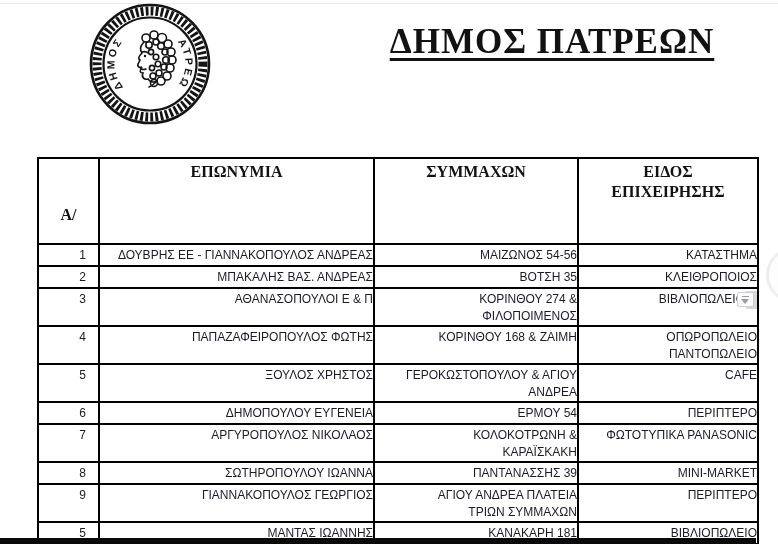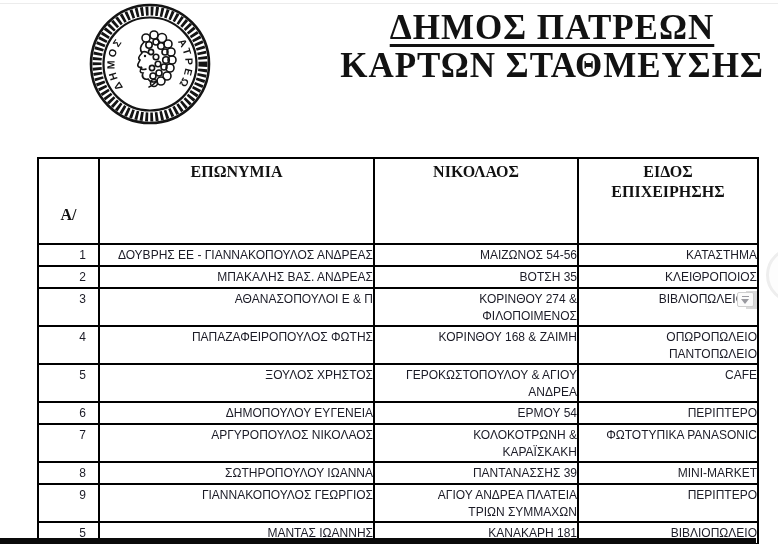--- a/index.html
+++ b/index.html
@@ -7,21 +7,21 @@
   .page {
     position:relative; width:778px; height:544px; overflow:hidden;
     background:#ffffff; font-family:"Liberation Sans", sans-serif;
   }
   .top-line { position:absolute; left:0; top:3px; width:778px; height:1px; background:#ececec; }
 
   
   .logo-wrap { position:absolute; left:88px; top:2px; width:124px; height:124px; }
 
   
-  .title-block { position:absolute; left:332px; top:9px; width:440px; text-align:center;
+  .title-block { position:absolute; left:332px; top:23px; width:440px; text-align:center;
     font-family:"Liberation Serif", serif; font-weight:bold; color:#121212; }
   .title-line { font-size:35px; line-height:38px; letter-spacing:1px; white-space:nowrap; }
   .title-line.underlined { text-decoration:underline; text-decoration-thickness:3px; text-underline-offset:5px; }
 
   
   table.sales-table {
     position:absolute; left:37px; top:157px; width:720px;
     border-collapse:collapse; table-layout:fixed;
     color:#1b1b26;
   }
@@ -113,40 +113,39 @@
         <circle cx="63" cy="50" r="2.6"></circle>
           <circle cx="68" cy="55" r="2.8"></circle>
           <circle cx="70" cy="62" r="2.8"></circle>
           <circle cx="64" cy="66" r="2.6"></circle>
       </g>
     </svg>
   </div>
 
   <div class="title-block">
     <div class="title-line underlined">ΔΗΜΟΣ ΠΑΤΡΕΩΝ</div>
-    <div class="title-line">ΚΑΡΤΩΝ ΣΤΑΘΜΕΥΣΗΣ</div>
   </div>
 
   <table class="sales-table">
     <colgroup>
       <col style="width:61px">
         <col style="width:275px">
         <col style="width:204px">
         <col style="width:180px">
     </colgroup>
     <thead>
       <tr class="header-row">
         <th>
           <div class="aa-clip">
             <span class="aa-l1">Α/</span>
             
           </div>
         </th>
         <th>ΕΠΩΝΥΜΙΑ</th>
-        <th>ΝΙΚΟΛΑΟΣ</th>
+        <th>ΣΥΜΜΑΧΩΝ</th>
         <th>ΕΙΔΟΣ
 ΕΠΙΧΕΙΡΗΣΗΣ</th>
       </tr>
     </thead>
     <tbody id="tbody">
         <tr class="data-row">
           <td class="col-num">1</td>
           <td class="col-name">ΔΟΥΒΡΗΣ ΕΕ - ΓΙΑΝΝΑΚΟΠΟΥΛΟΣ ΑΝΔΡΕΑΣ</td>
           <td class="col-addr">ΜΑΙΖΩΝΟΣ 54-56</td>
           <td class="col-type">ΚΑΤΑΣΤΗΜΑ</td>

